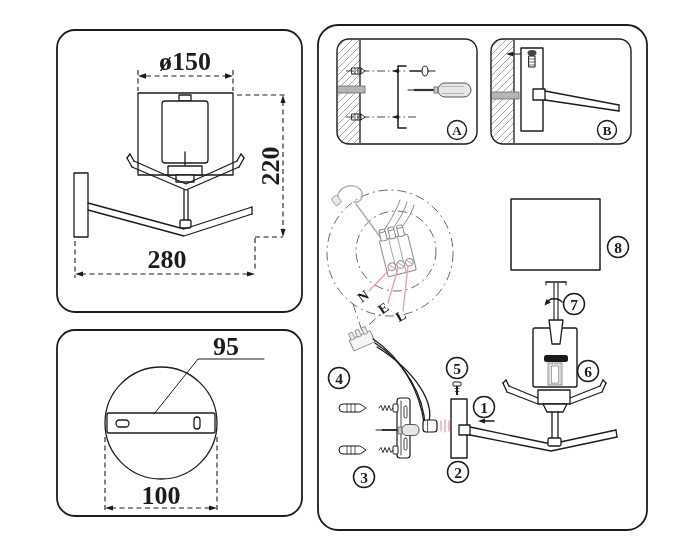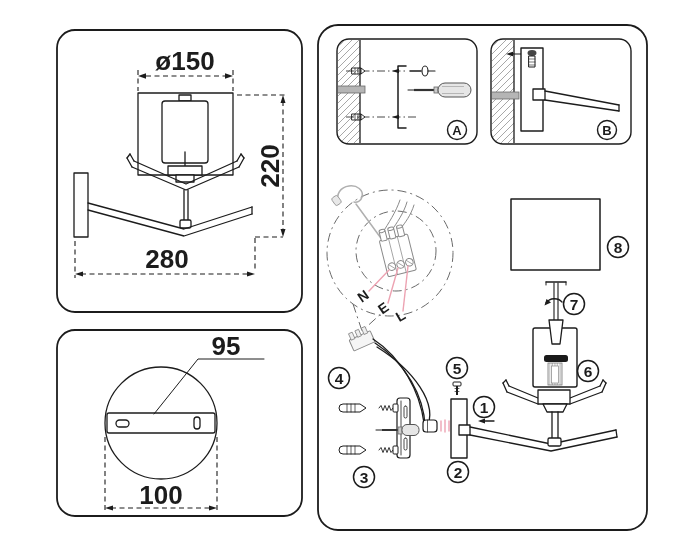--- a/index.html
+++ b/index.html
@@ -1,17 +1,17 @@
 <!DOCTYPE html>
 <html><head>
 <meta charset="utf-8">
 <style>
   html,body { margin:0; padding:0; background:#ffffff; }
   .canvas { position:relative; width:700px; height:544px; background:#ffffff;
-            font-family:Liberation Sans, sans-serif; }
+            font-family:Liberation Serif, serif; }
   svg { display:block; }
   .panel  { fill:#ffffff; stroke:#1c1c1c; stroke-width:1.8; }
   .sub    { fill:#ffffff; stroke:#1c1c1c; stroke-width:1.4; }
   .k      { fill:none; stroke:#1c1c1c; stroke-width:1.3; stroke-linecap:round; stroke-linejoin:round; }
   .kf     { fill:#ffffff; stroke:#1c1c1c; stroke-width:1.3; stroke-linejoin:round; }
   .dash   { fill:none; stroke:#1c1c1c; stroke-width:1.1; stroke-dasharray:5 3.5; }
   .cdash  { fill:none; stroke:#333333; stroke-width:0.9; stroke-dasharray:8 3 1.5 3; }
   .cd2    { fill:none; stroke:#6a6a6a; stroke-width:1; stroke-dasharray:9 4 2 4; }
   .gw     { fill:none; stroke:#b0b0b0; stroke-width:1.5; stroke-linecap:round; }
   .gb     { fill:#ffffff; stroke:#8a8a8a; stroke-width:1; stroke-linejoin:round; }

